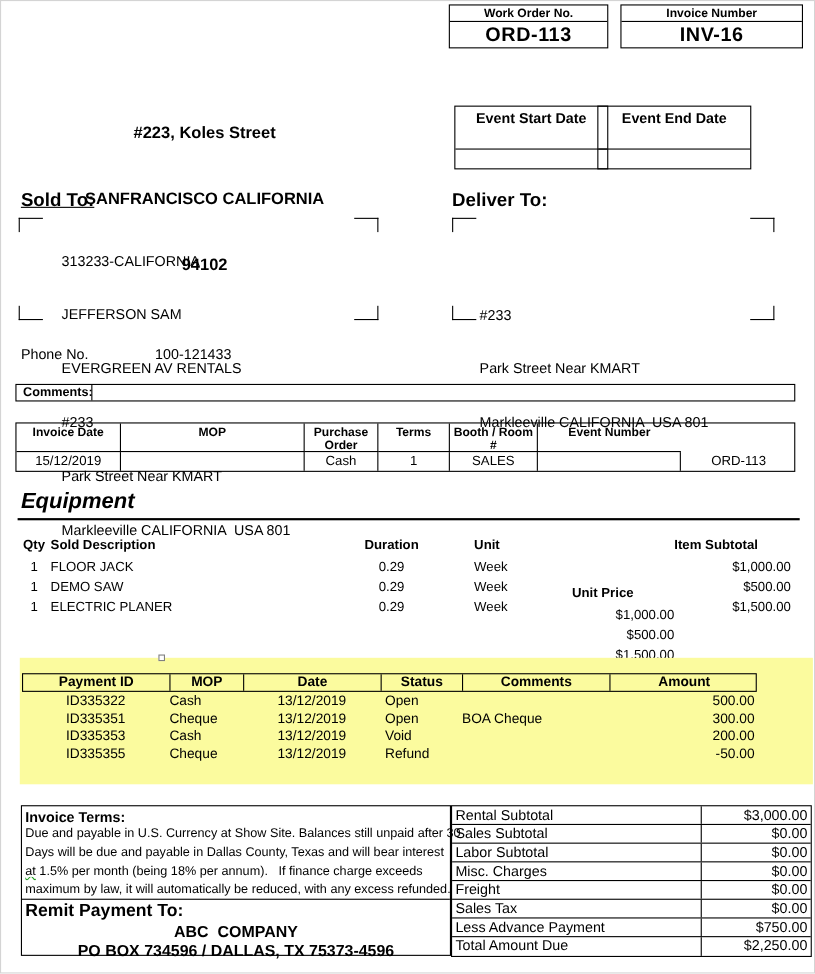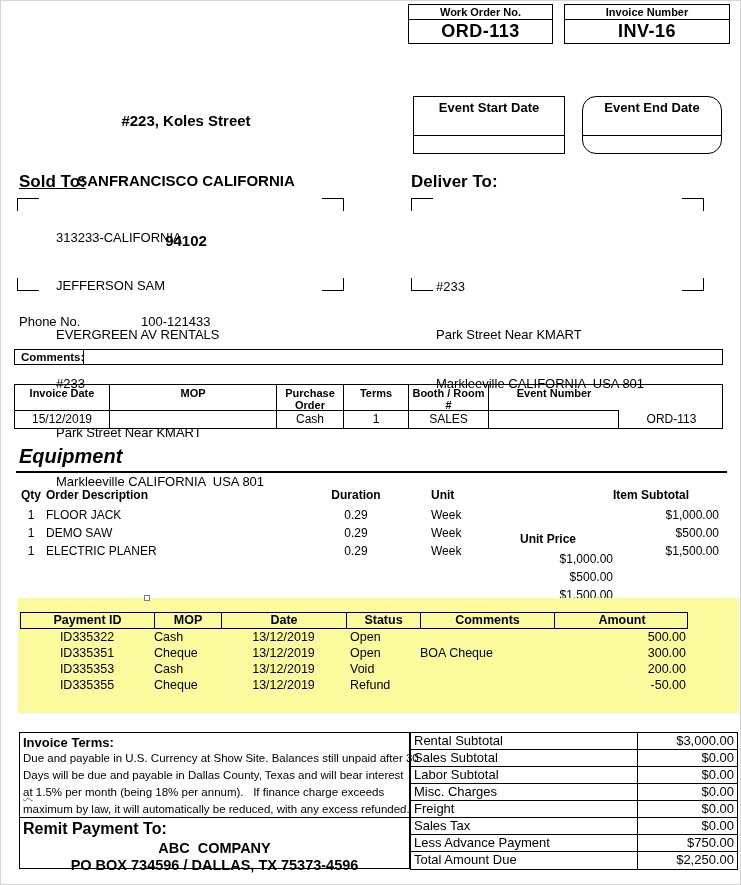--- a/index.html
+++ b/index.html
@@ -99,25 +99,25 @@
     <div class="box-label">Invoice Number</div>
     <div class="box-value">INV-16</div>
   </div>
 
   <div class="abs company-address" style="left:30px; top:70px; width:310px;">
     <div>#223, Koles Street</div>
     <div>SANFRANCISCO CALIFORNIA</div>
     <div>94102</div>
   </div>
 
-  <div class="abs datebox" style="left:412px; top:95px; width:152px; height:58px;">
+  <div class="abs datebox" style="left:412px; top:95px; width:140px; height:58px;">
     <div class="date-label">Event Start Date</div>
     <div class="date-value"></div>
   </div>
-  <div class="abs datebox" style="left:581px; top:95px; width:140px; height:58px;border-radius:14px;">
+  <div class="abs datebox" style="left:542px; top:95px; width:140px; height:58px;">
     <div class="date-label">Event End Date</div>
     <div class="date-value"></div>
   </div>
 
   <div class="abs section-title" style="left:18px; top:171px;text-decoration:underline;">Sold To:</div>
   <div class="abs section-title" style="left:410px; top:171px;">Deliver To:</div>
 
   <div class="bracket b-tl" style="left:16px; top:197px;"></div>
   <div class="bracket b-tr" style="left:321px; top:197px;"></div>
   <div class="bracket b-bl" style="left:16px; top:277px;"></div>
@@ -170,21 +170,21 @@
       <div>ORD-113</div>
     </div>
   </div>
 
   <div class="abs equip-title" style="left:18px; top:444px;">Equipment</div>
   <div class="abs equip-rule" style="left:15px; top:470px;"></div>
 
   <div class="abs" style="left:15px; top:487px; width:703px;">
     <div class="equip-grid equip-head">
       <div class="c-qty">Qty</div>
-      <div>Order Description</div>
+      <div>Sold Description</div>
       <div class="c-dur">Duration</div>
       <div class="c-unit">Unit</div>
       <div class="c-price">Unit Price</div>
       <div class="c-sub">Item Subtotal</div>
     </div>
     <div class="equip-grid equip-row">
       <div class="c-qty">1</div>
       <div>FLOOR JACK</div>
       <div class="c-dur">0.29</div>
       <div class="c-unit">Week</div>

